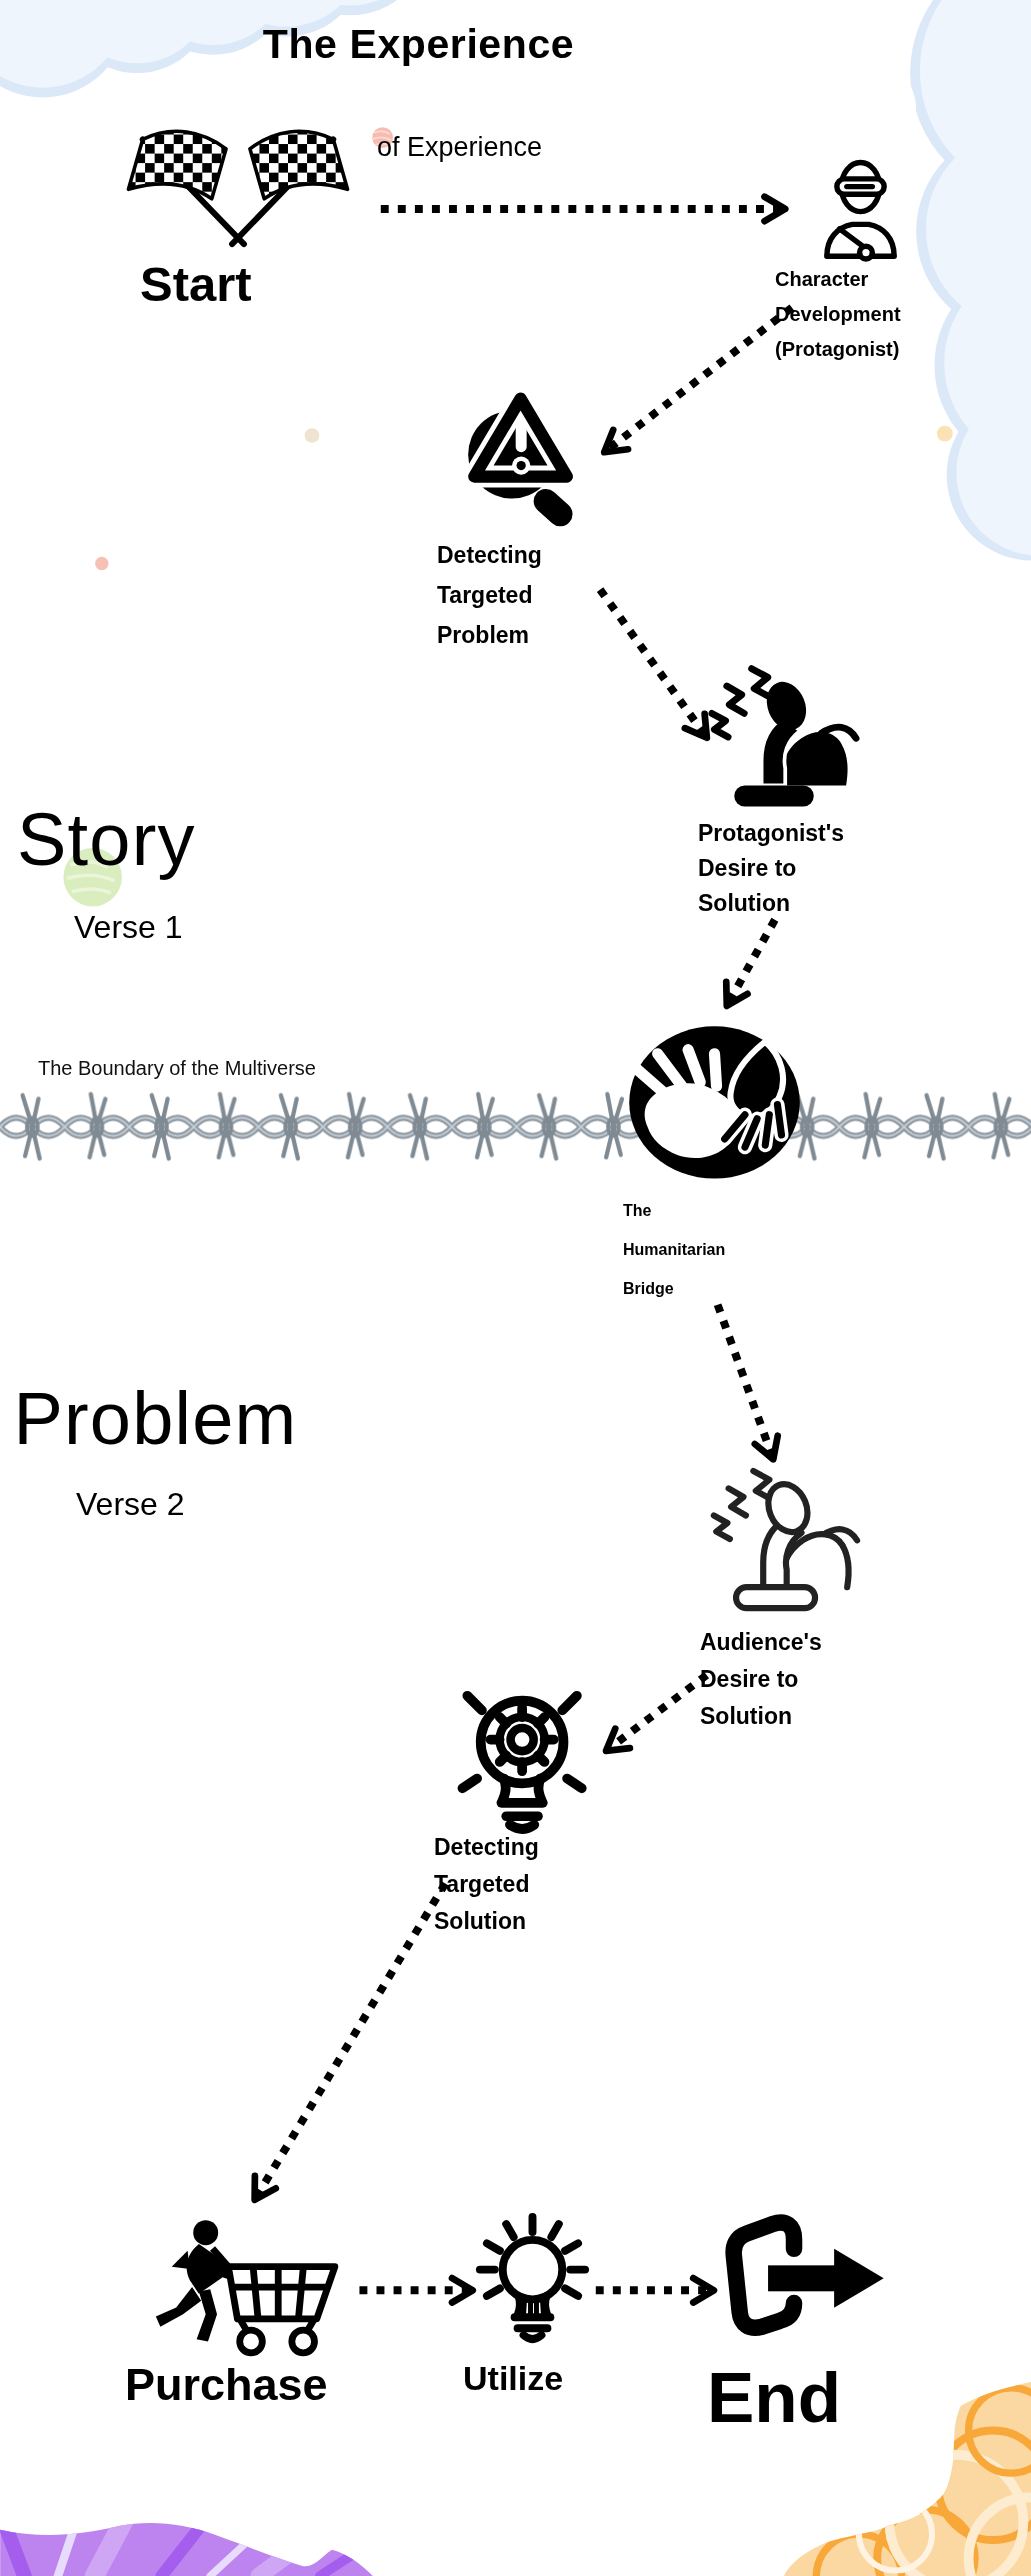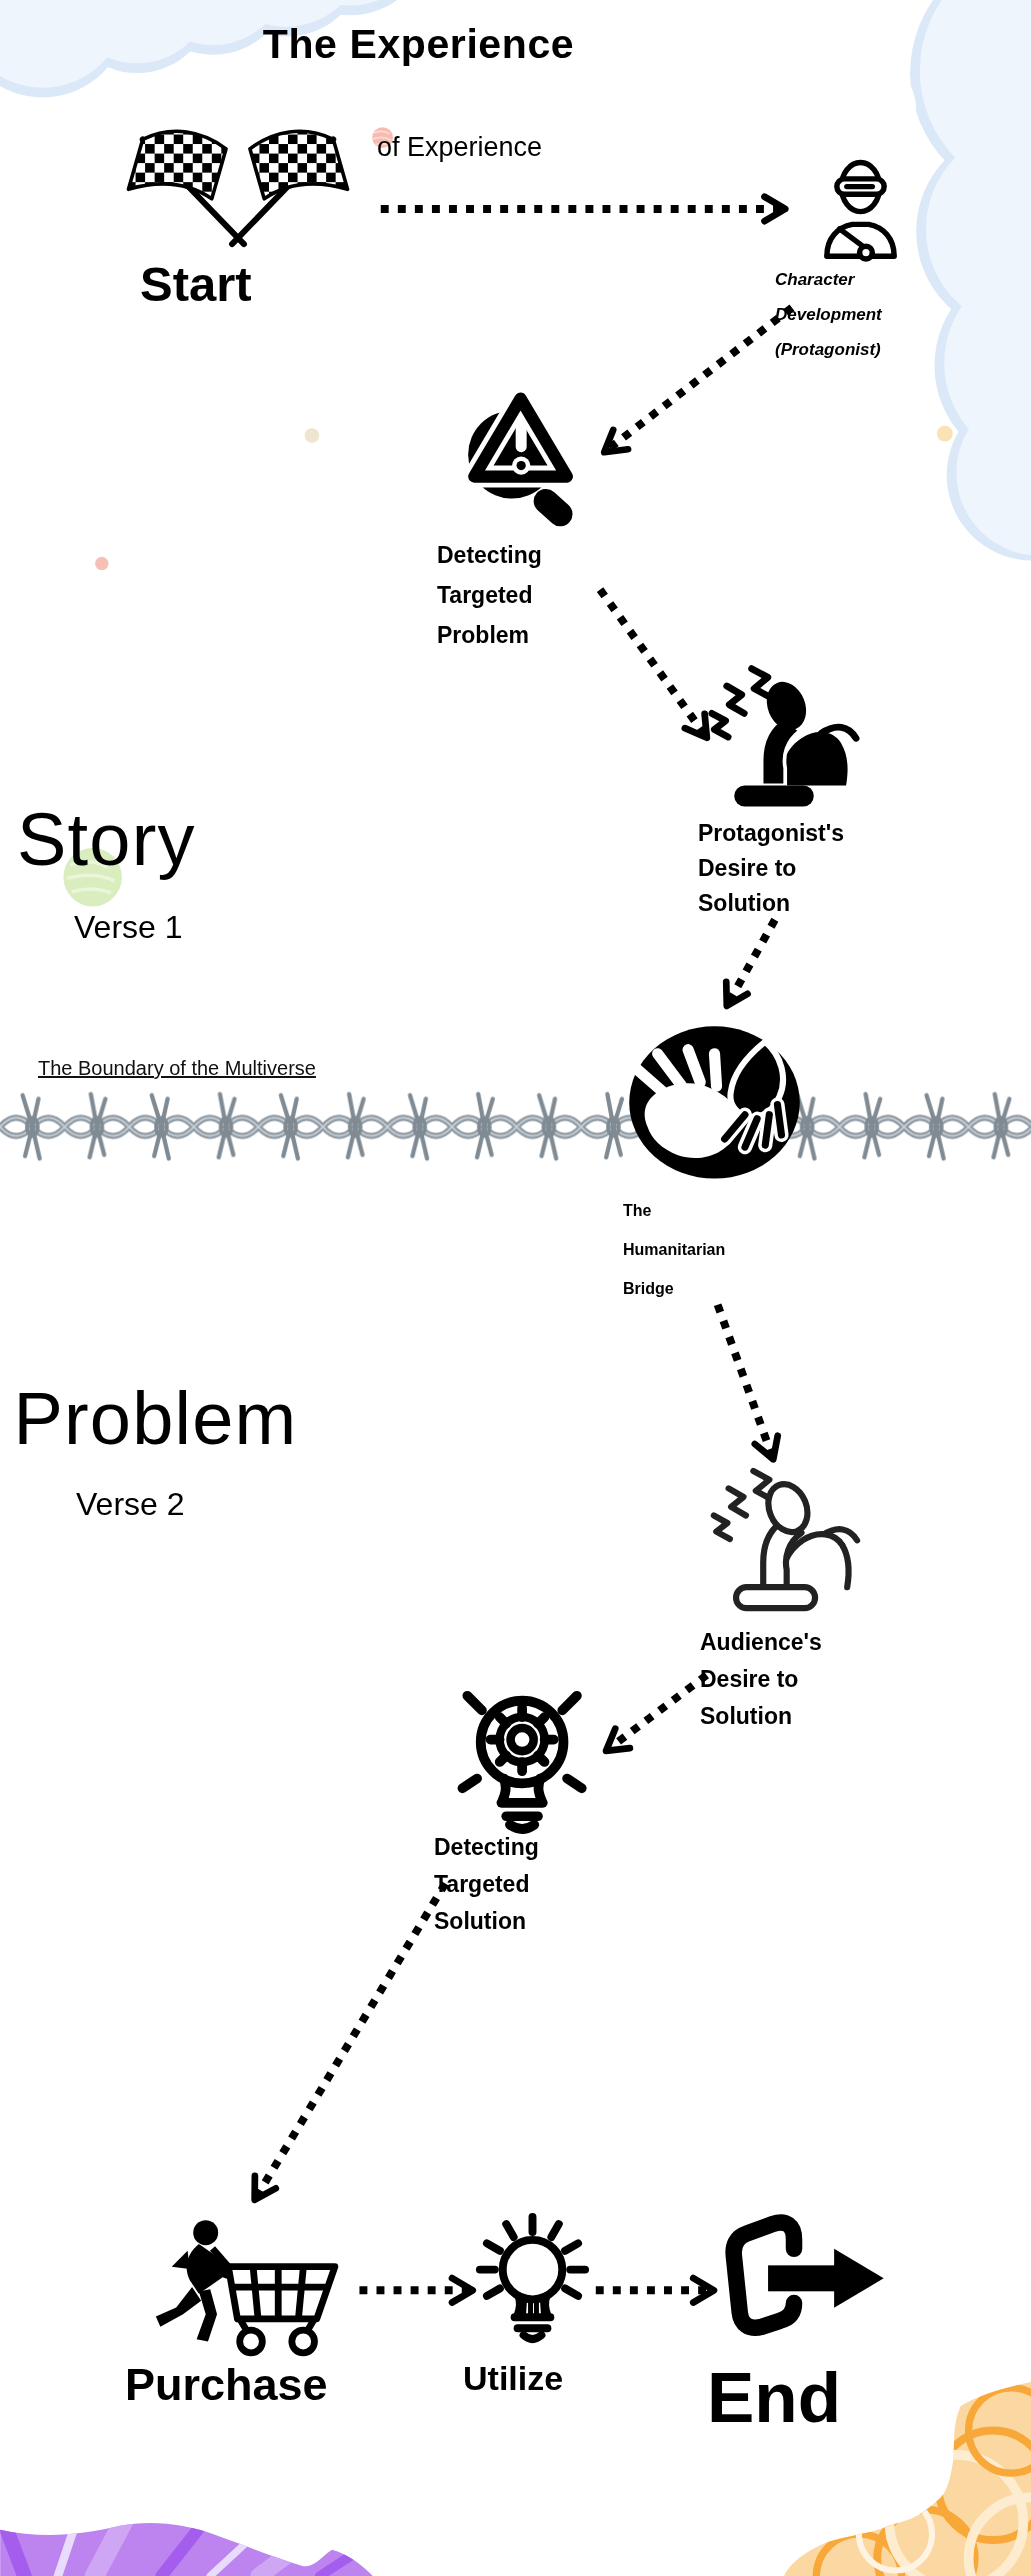--- a/index.html
+++ b/index.html
@@ -11,21 +11,21 @@
   svg{display:block;}
   .layer-decor{z-index:0;}
   .layer-arrows{z-index:1;}
   .node,.txt{z-index:2;}
   .txt{text-align:left;font-weight:700;line-height:1.15;}
   .node-label{font-weight:700;}
   .title-main{left:199px;top:21px;width:439px;font-size:41px;letter-spacing:0.6px;text-align:center;}
   .title-sub{left:329px;top:85px;width:213px;font-size:27px;font-weight:400;text-align:right;margin-top:47px;}
   .big-verse{font-weight:300;font-size:74px;letter-spacing:1.2px;text-align:left;line-height:1.1;}
   .small-verse{font-weight:300;font-size:32px;text-align:left;margin-left:8px;}
-  .boundary{font-weight:400;font-size:20px;text-align:left;color:#111;text-decoration:underline;}
+  .boundary{font-weight:400;font-size:20px;text-align:left;color:#111;}
   .lines span{display:block;}
 </style>
 </head>
 <body>
 
 <svg class="abs layer-decor" style="left:0;top:0" width="1032" height="2576" viewBox="0 0 1694 4229">
 
   <g>
     <g fill="#dbe8f8">
       <circle cx="70" cy="20" r="140"></circle>
@@ -180,21 +180,21 @@
     <g fill="none" stroke="#000" stroke-width="6" stroke-linecap="round" stroke-linejoin="round">
       <ellipse cx="50" cy="36" rx="21" ry="27"></ellipse>
       <rect x="24" y="27" width="52" height="17" rx="8.5" fill="#fff"></rect>
       <path d="M35,35.5 L63,35.5"></path>
       <path d="M13,112 C13,92 25,80 41,77 L59,77 C75,80 87,92 87,112 L13,112 Z"></path>
       <path d="M27,82 L62,108"></path>
       <circle cx="56" cy="108" r="7" fill="#fff"></circle>
     </g>
   </svg>
 </div>
-<div class="abs txt node-label lines" style="left:775px;top:262px;width:161px;font-size:17px;line-height:35px;font-style:italic;">
+<div class="abs txt node-label lines" style="left:775px;top:262px;width:161px;font-size:20px;line-height:35px;">
   <span>Character</span>
   <span>Development</span>
   <span>(Protagonist)</span>
 </div>
 
 <div class="abs node" style="left:445px;top:379px;width:156px;height:161px;">
   <svg width="156" height="161" viewBox="0 0 128 132">
     <circle cx="55" cy="62" r="36" fill="#000"></circle>
     <rect x="82" y="86" width="36" height="20" rx="10" fill="#000" transform="rotate(42 82 86)"></rect>
     <polygon points="62,16 100,80 24,80" fill="none" stroke="#fff" stroke-width="18" stroke-linejoin="round"></polygon>

